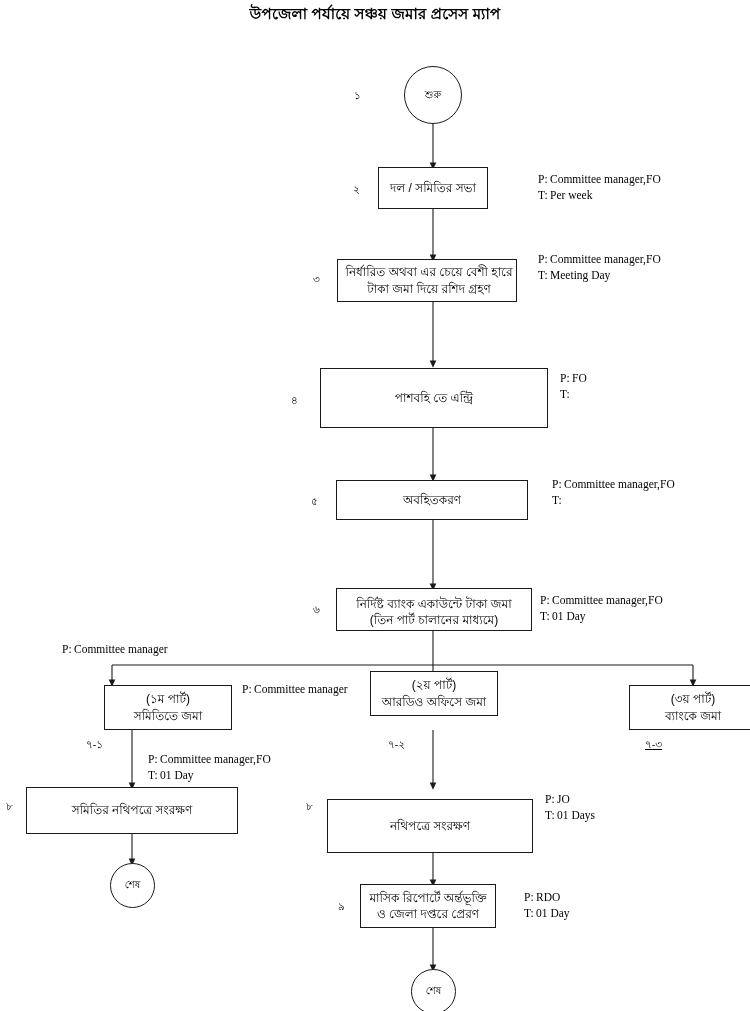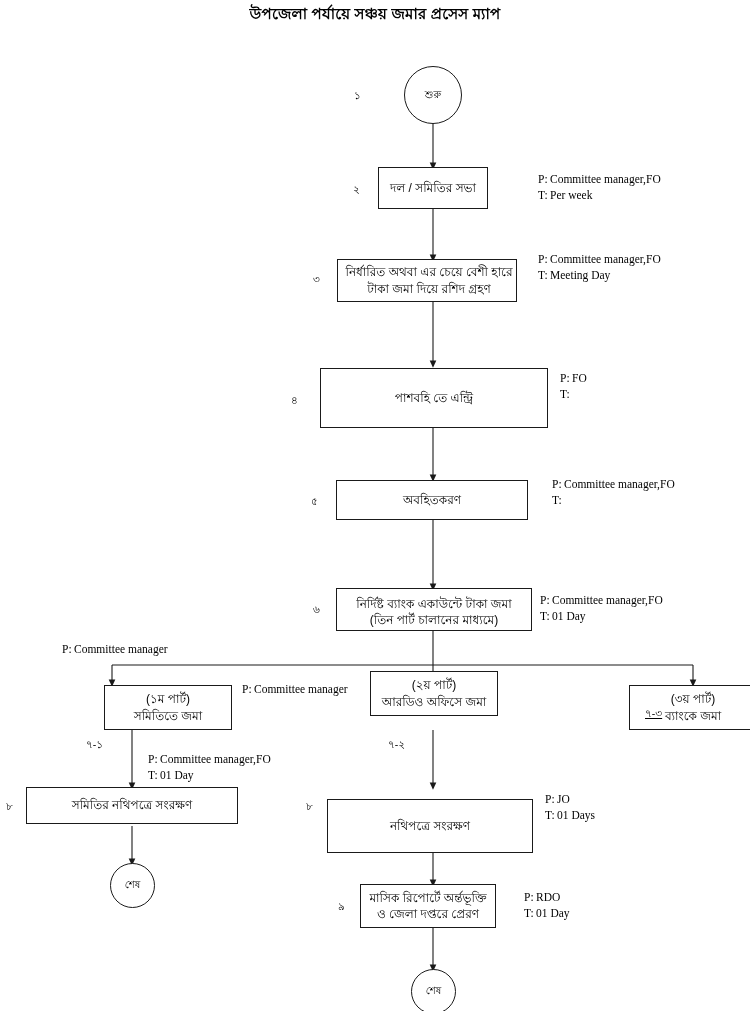--- a/index.html
+++ b/index.html
@@ -205,28 +205,28 @@
   <div class="node" style="left:370px; top:671px; width:128px; height:45px;">
     <span class="ln">(২য় পার্ট)</span>
     <span class="ln">আরডিও অফিসে জমা</span>
   </div>
   <div class="stepnum" style="left:388px; top:737px;">৭-২</div>
 
   <div class="node" style="left:629px; top:685px; width:128px; height:45px;">
     <span class="ln">(৩য় পার্ট)</span>
     <span class="ln">ব্যাংকে জমা</span>
   </div>
-  <div class="stepnum" style="left:645px; top:706px;text-decoration:underline;">৭-৩</div>
+  <div class="stepnum" style="left:645px; top:737px;text-decoration:underline;">৭-৩</div>
 
   <div class="ann" style="left:148px; top:751px;">
     <span class="row"><span class="k">P:</span><span>Committee manager,FO</span></span>
     <span class="row"><span class="k">T:</span><span>01 Day</span></span>
   </div>
 
-  <div class="node" style="left:26px; top:787px; width:212px; height:37px;text-align:right;">
+  <div class="node" style="left:26px; top:787px; width:212px; height:47px;text-align:right;">
     <span class="ln">সমিতির নথিপত্রে সংরক্ষণ</span>
   </div>
   <div class="stepnum" style="left:6px; top:799px;">৮</div>
 
   <div class="node" style="left:327px; top:799px; width:206px; height:54px;">
     <span class="ln">নথিপত্রে সংরক্ষণ</span>
   </div>
   <div class="stepnum" style="left:306px; top:799px;">৮</div>
   <div class="ann" style="left:545px; top:791px;">
     <span class="row"><span class="k">P:</span><span>JO</span></span>

